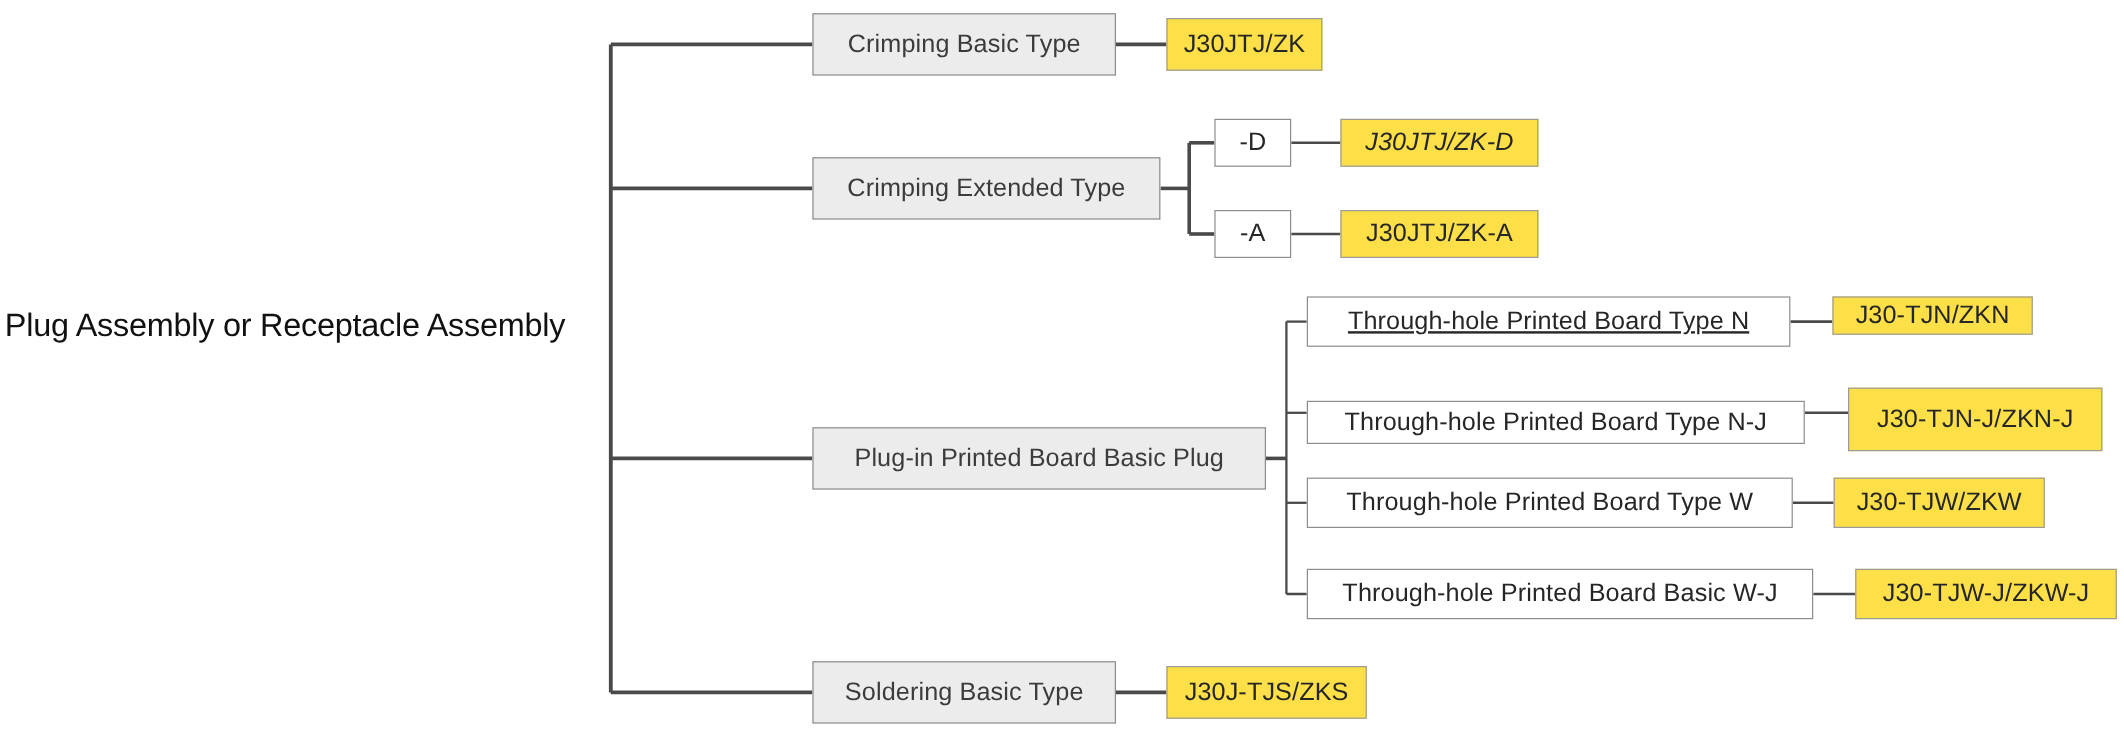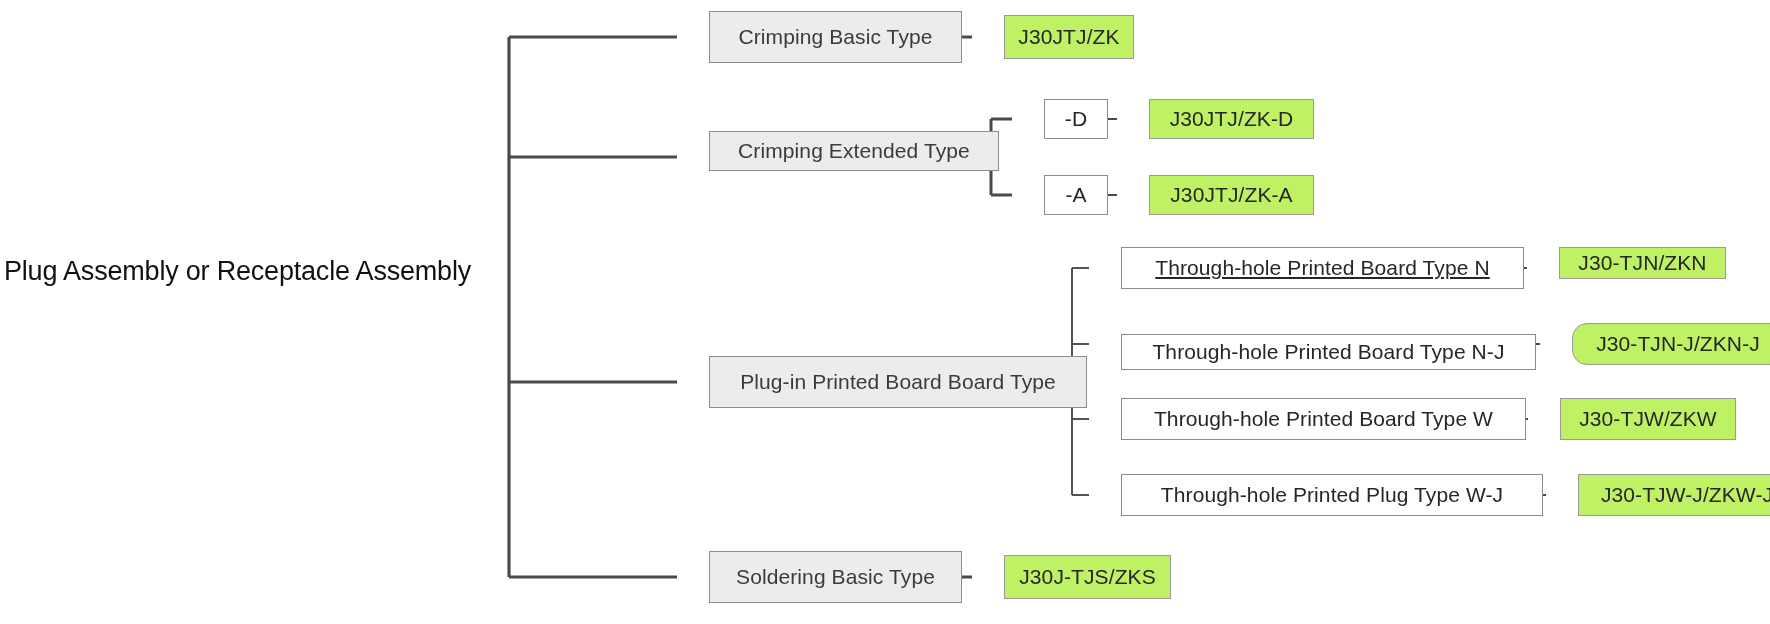--- a/index.html
+++ b/index.html
@@ -26,37 +26,36 @@
   .node {
     position: absolute;
     box-sizing: border-box;
     display: flex;
     align-items: center;
     justify-content: center;
     white-space: nowrap;
     font-size: 21px;
     color: #262626;
     letter-spacing: 0.1px;
-    margin-left: 32px;
   }
 
   .node.level1 {
     background: #ececec;
     border: 1.6px solid #8c8c8c;
     color: #3b3b3b;
   }
 
   .node.level2 {
     background: #ffffff;
     border: 1.6px solid #8c8c8c;
     color: #262626;
   }
 
   .node.leaf {
-    background: #bef264;
+    background: #fde047;
     border: 1.5px solid #9a9a9a;
     color: #262626;
   }
 
   .node.sub-small {
     font-size: 21px;
   }
 
   #root-label {
     position: absolute;
@@ -125,63 +124,63 @@
 
 <div id="root-label">Plug Assembly or Receptacle Assembly</div>
 
 <div class="node level1" style="left:677px; top:11px; width:253px; height:52px;">
   <span>Crimping Basic Type</span>
 </div>
 <div class="node leaf" style="left:972px; top:15px; width:130px; height:44px;">
   <span>J30JTJ/ZK</span>
 </div>
 
-<div class="node level1" style="left:677px; top:131px; width:290px; height:40px;">
+<div class="node level1" style="left:677px; top:131px; width:290px; height:52px;">
   <span>Crimping Extended Type</span>
 </div>
 <div class="node level2 sub-small" style="left:1012px; top:99px; width:64px; height:40px;">
   <span>-D</span>
 </div>
-<div class="node leaf" style="left:1117px; top:99px; width:165px; height:40px;">
+<div class="node leaf" style="left:1117px; top:99px; width:165px; height:40px;font-style:italic;">
   <span>J30JTJ/ZK-D</span>
 </div>
 <div class="node level2 sub-small" style="left:1012px; top:175px; width:64px; height:40px;">
   <span>-A</span>
 </div>
 <div class="node leaf" style="left:1117px; top:175px; width:165px; height:40px;">
   <span>J30JTJ/ZK-A</span>
 </div>
 
 <div class="node level1" style="left:677px; top:356px; width:378px; height:52px;">
-  <span>Plug-in Printed Board Board Type</span>
+  <span>Plug-in Printed Board Basic Plug</span>
 </div>
 
 <div class="node level2" style="left:1089px; top:247px; width:403px; height:42px;text-decoration:underline;">
   <span>Through-hole Printed Board Type N</span>
 </div>
 <div class="node leaf" style="left:1527px; top:247px; width:167px; height:32px;">
   <span>J30-TJN/ZKN</span>
 </div>
 
 <div class="node level2" style="left:1089px; top:334px; width:415px; height:36px;">
   <span>Through-hole Printed Board Type N-J</span>
 </div>
-<div class="node leaf" style="left:1540px; top:323px; width:212px; height:42px;border-radius:15px;">
+<div class="node leaf" style="left:1540px; top:323px; width:212px; height:53px;">
   <span>J30-TJN-J/ZKN-J</span>
 </div>
 
 <div class="node level2" style="left:1089px; top:398px; width:405px; height:42px;">
   <span>Through-hole Printed Board Type W</span>
 </div>
 <div class="node leaf" style="left:1528px; top:398px; width:176px; height:42px;">
   <span>J30-TJW/ZKW</span>
 </div>
 
 <div class="node level2" style="left:1089px; top:474px; width:422px; height:42px;">
-  <span>Through-hole Printed Plug Type W-J</span>
+  <span>Through-hole Printed Board Basic W-J</span>
 </div>
 <div class="node leaf" style="left:1546px; top:474px; width:218px; height:42px;">
   <span>J30-TJW-J/ZKW-J</span>
 </div>
 
 <div class="node level1" style="left:677px; top:551px; width:253px; height:52px;">
   <span>Soldering Basic Type</span>
 </div>
 <div class="node leaf" style="left:972px; top:555px; width:167px; height:44px;">
   <span>J30J-TJS/ZKS</span>

